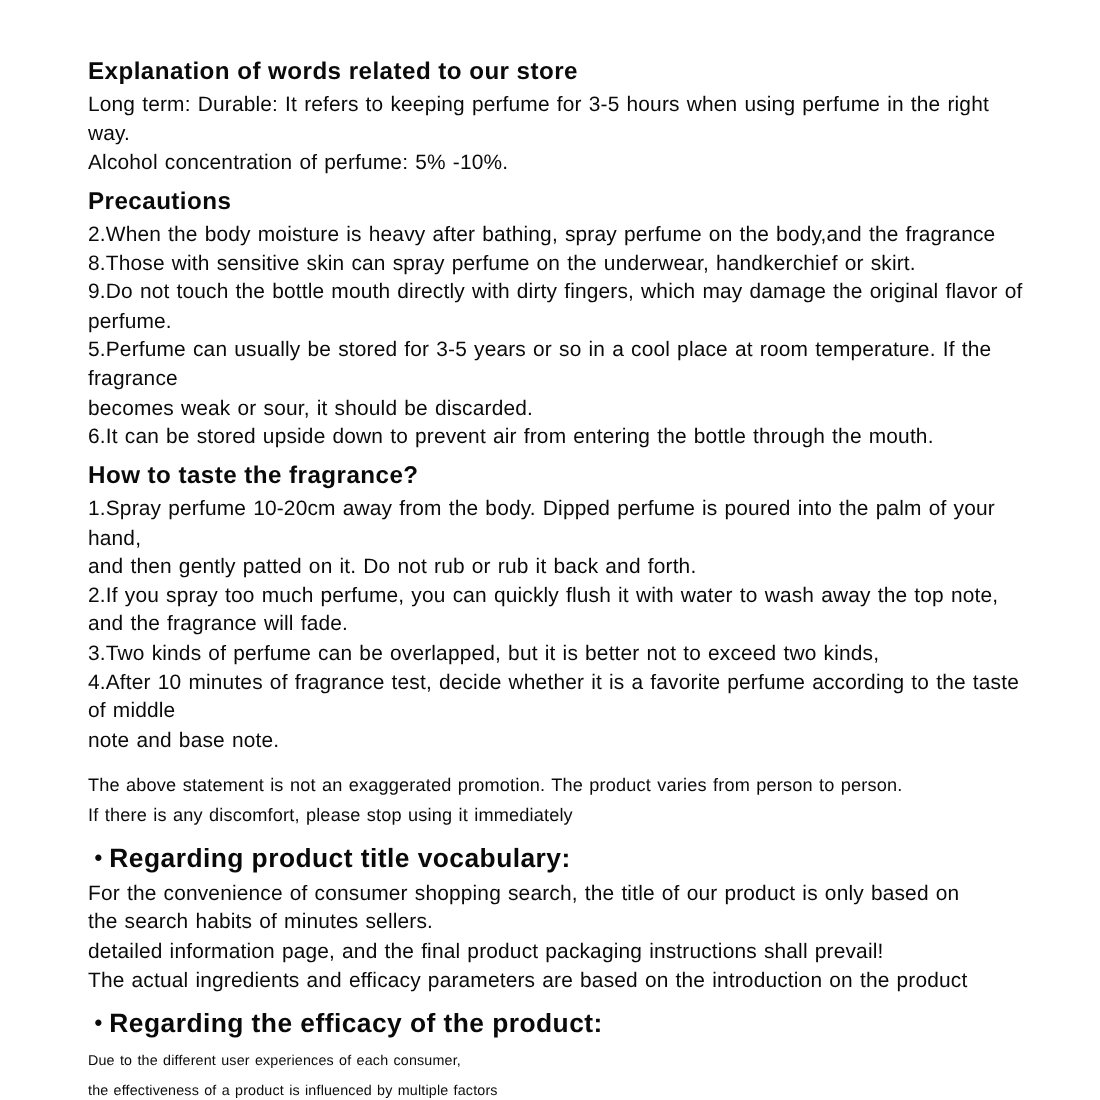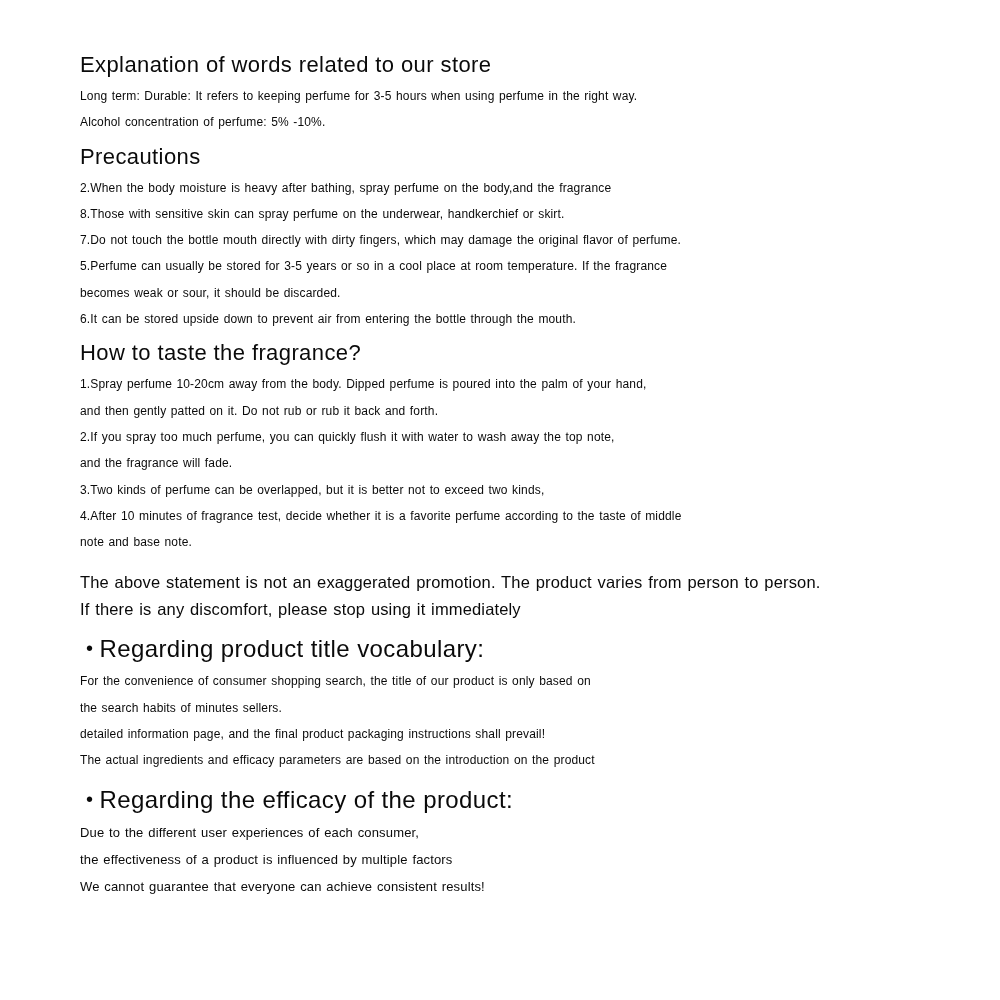--- a/index.html
+++ b/index.html
@@ -15,27 +15,27 @@
     overflow: hidden;
     box-sizing: border-box;
   }
   main {
     padding: 44px 58px 0 80px;
     box-sizing: border-box;
   }
   .section { margin: 0; }
   .heading {
     font-size: 22px;
-    font-weight: 400;
+    font-weight: 700;
     letter-spacing: 0.4px;
     line-height: 30px;
     margin: 6px 0 3px 0;
   }
   .line {
-    font-size: 12px;
+    font-size: 19px;
     line-height: 26.3px;
     letter-spacing: 0.15px;
     margin: 0;
     word-spacing: 1px;
   }
   .section.note { margin-top: 14px; }
   .section.note .line {
     font-size: 16.5px;
     line-height: 27px;
   }
@@ -61,21 +61,21 @@
   <div id="doc-body">
       <section class="section">
         <h2 class="heading"><span>Explanation of words related to our store</span></h2>
         <p class="line">Long term: Durable: It refers to keeping perfume for 3-5 hours when using perfume in the right way.</p>
         <p class="line">Alcohol concentration of perfume: 5% -10%.</p>
       </section>
       <section class="section">
         <h2 class="heading"><span>Precautions</span></h2>
         <p class="line">2.When the body moisture is heavy after bathing, spray perfume on the body,and the fragrance</p>
         <p class="line">8.Those with sensitive skin can spray perfume on the underwear, handkerchief or skirt.</p>
-        <p class="line">7.Do not touch the bottle mouth directly with dirty fingers, which may damage the original flavor of perfume.</p>
+        <p class="line">9.Do not touch the bottle mouth directly with dirty fingers, which may damage the original flavor of perfume.</p>
         <p class="line">5.Perfume can usually be stored for 3-5 years or so in a cool place at room temperature. If the fragrance</p>
         <p class="line">becomes weak or sour, it should be discarded.</p>
         <p class="line">6.It can be stored upside down to prevent air from entering the bottle through the mouth.</p>
       </section>
       <section class="section">
         <h2 class="heading"><span>How to taste the fragrance?</span></h2>
         <p class="line">1.Spray perfume 10-20cm away from the body. Dipped perfume is poured into the palm of your hand,</p>
         <p class="line">and then gently patted on it. Do not rub or rub it back and forth.</p>
         <p class="line">2.If you spray too much perfume, you can quickly flush it with water to wash away the top note,</p>
         <p class="line">and the fragrance will fade.</p>

